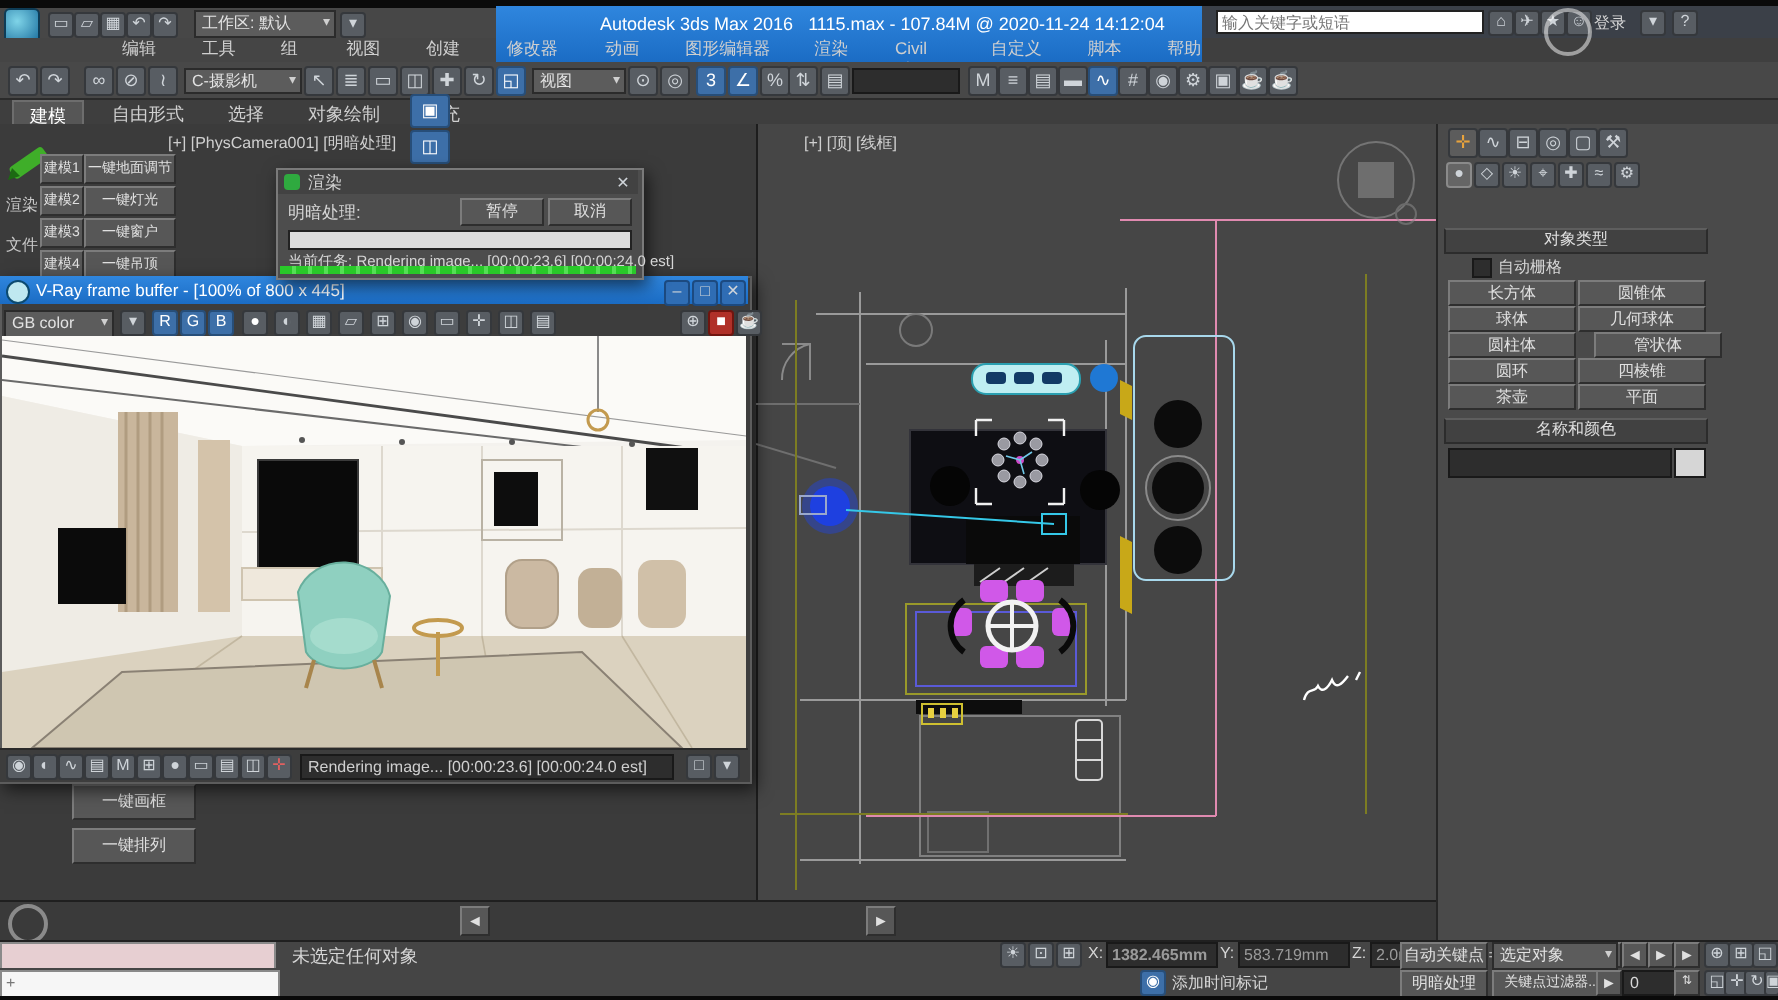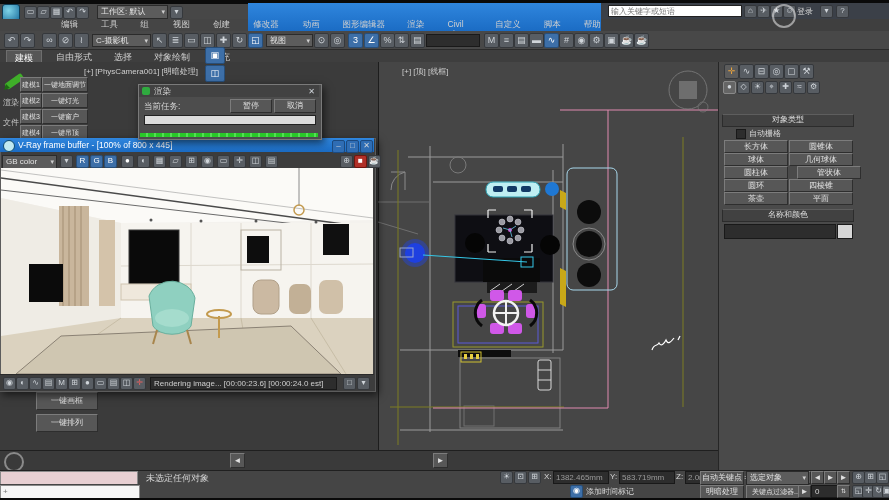--- a/index.html
+++ b/index.html
@@ -25,20 +25,21 @@
   svg{display:block;}
 </style>
 </head>
 <body>
 
 <div id="root">
 
   <div class="a" style="left:0;top:0;width:889px;height:4px;background:#0a0a0a;"></div>
 
   <div class="a" style="left:248px;top:3px;width:353px;height:28px;background:linear-gradient(#2f86de,#1b6cc4);"></div>
+  <div class="a lbl" style="left:300px;top:7px;color:#fff;font-size:9px;"><span>Autodesk 3ds Max 2016</span>&nbsp;&nbsp;&nbsp;<span>1115.max - 107.84M @ 2020-11-24 14:12:04</span></div>
 
   <div class="a" style="left:0;top:4px;width:248px;height:15px;background:#474747;"></div>
   <div class="a" style="left:2px;top:4px;width:16px;height:16px;border-radius:3px;background:radial-gradient(circle at 35% 35%,#7fd4e8,#1b6f9e);border:1px solid #0e3c56;"></div>
   <div class="a" style="left:1px;top:21px;color:#e23b2e;font-size:5px;font-weight:bold;">MAX</div>
   <span class="ic sm" style="left:24px;top:6px;">▭</span>
   <span class="ic sm" style="left:37px;top:6px;">▱</span>
   <span class="ic sm" style="left:50px;top:6px;">▦</span>
   <span class="ic sm" style="left:63px;top:6px;">↶</span>
   <span class="ic sm" style="left:76px;top:6px;">↷</span>
   <div class="sel" style="left:97px;top:5px;width:66px;height:12px;"><span>工作区: 默认</span></div>
@@ -388,39 +389,40 @@
   <span class="ic sm" style="left:133px;top:377px;color:#e06060;">✛</span>
   <div class="sunk" style="left:150px;top:377px;width:182px;height:11px;line-height:11px;padding-left:3px;color:#cfcfcf;"><span>Rendering image... [00:00:23.6] [00:00:24.0 est]</span></div>
   <span class="ic sm" style="left:343px;top:377px;">□</span>
   <span class="ic sm" style="left:357px;top:377px;">▾</span>
 
   <div class="a" style="left:138px;top:84px;width:182px;height:54px;background:#4d4d4d;border:1px solid #7a7a7a;box-shadow:2px 3px 8px rgba(0,0,0,.6);"></div>
   <div class="a" style="left:139px;top:85px;width:180px;height:12px;background:#424242;"></div>
   <div class="a" style="left:142px;top:87px;width:8px;height:8px;background:#2faa3f;border-radius:2px;"></div>
   <div class="a lbl" style="left:154px;top:86px;font-size:8.5px;">渲染</div>
   <span class="ic sm" style="left:305px;top:86px;background:transparent;border-color:transparent;">✕</span>
-  <div class="a lbl" style="left:144px;top:101px;font-size:8.5px;">当前任务:</div>
+  <div class="a lbl" style="left:144px;top:101px;font-size:8.5px;">明暗处理:</div>
   <div class="btn3d" style="left:230px;top:99px;width:40px;height:12px;line-height:12px;">暂停</div>
   <div class="btn3d" style="left:274px;top:99px;width:40px;height:12px;line-height:12px;">取消</div>
   <div class="a" style="left:144px;top:115px;width:170px;height:8px;background:#dcdcdc;border:1px solid #222;"></div>
+  <div class="a lbl" style="left:144px;top:126px;font-size:7.5px;"><span>当前任务:</span> <span>Rendering image... [00:00:23.6] [00:00:24.0 est]</span></div>
   <div class="a" style="left:140px;top:133px;width:178px;height:4px;background:repeating-linear-gradient(90deg,#29c929 0 6px,#54e054 6px 8px);"></div>
 
   <div class="a" style="left:0;top:450px;width:718px;height:20px;background:#3a3a3a;border-top:1px solid #1f1f1f;"></div>
   <div class="a" style="left:4px;top:452px;width:16px;height:16px;border:2px solid #8a8a8a;border-radius:50%;"></div>
   <div class="btn3d" style="left:230px;top:453px;width:13px;height:13px;line-height:13px;"><span>◄</span></div>
   <div class="btn3d" style="left:433px;top:453px;width:13px;height:13px;line-height:13px;"><span>►</span></div>
 
   <div class="a" style="left:0;top:470px;width:889px;height:14px;background:#454545;border-top:1px solid #202020;"></div>
   <div class="a" style="left:0;top:471px;width:136px;height:12px;background:#e7cfd2;border:1px solid #8a8a8a;"></div>
   <div class="a lbl" style="left:146px;top:472px;">未选定任何对象</div>
   <span class="ic sm" style="left:500px;top:471px;">☀</span>
   <span class="ic sm" style="left:514px;top:471px;">⊡</span>
   <span class="ic sm" style="left:528px;top:471px;">⊞</span>
   <div class="a lbl" style="left:544px;top:472px;font-size:8px;">X:</div>
-  <div class="sunk" style="left:553px;top:471px;width:52px;height:11px;line-height:11px;padding-left:2px;color:#9a9a9a;"><span>1382.465mm</span></div>
+  <div class="sunk" style="left:553px;top:471px;width:52px;height:11px;line-height:11px;padding-left:2px;color:#9a9a9a;font-weight:bold;"><span>1382.465mm</span></div>
   <div class="a lbl" style="left:610px;top:472px;font-size:8px;">Y:</div>
   <div class="sunk" style="left:619px;top:471px;width:52px;height:11px;line-height:11px;padding-left:2px;color:#9a9a9a;"><span>583.719mm</span></div>
   <div class="a lbl" style="left:676px;top:472px;font-size:8px;">Z:</div>
   <div class="sunk" style="left:685px;top:471px;width:34px;height:11px;line-height:11px;padding-left:2px;color:#9a9a9a;"><span>2.0mm</span></div>
   <div class="a lbl" style="left:726px;top:472px;font-size:8px;">栅格 = 10.0mm</div>
   <span class="ic sm" style="left:786px;top:471px;background:transparent;border-color:transparent;color:#b8b8b8;">Ω</span>
 
   <div class="btn3d" style="left:798px;top:471px;width:11px;height:11px;line-height:11px;"><span>◄</span></div>
   <div class="btn3d" style="left:811px;top:471px;width:11px;height:11px;line-height:11px;"><span>◄</span></div>
   <div class="btn3d" style="left:824px;top:471px;width:11px;height:11px;line-height:11px;"><span>►</span></div>

